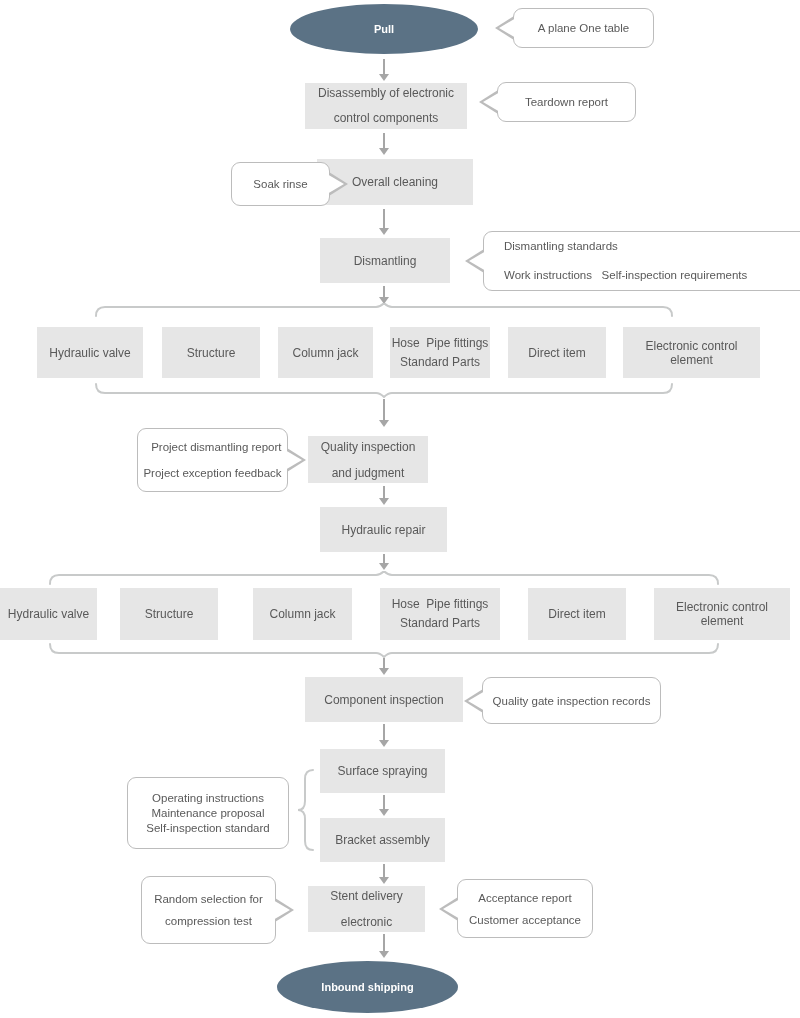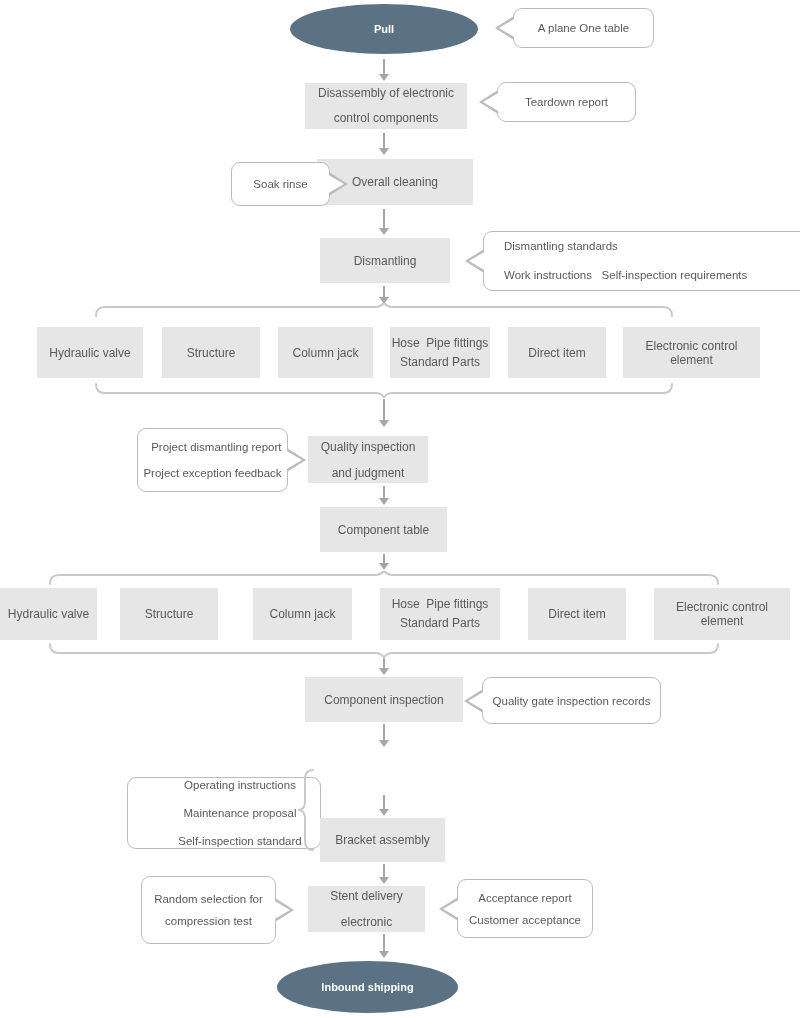--- a/index.html
+++ b/index.html
@@ -26,21 +26,21 @@
   .callout.pr::after{content:"";position:absolute;right:-15px;top:50%;transform:translateY(-50%);
            border-top:10px solid transparent;border-bottom:10px solid transparent;
            border-left:17px solid #ffffff;}
   .arrow{position:absolute;width:12px;}
   .arrow::before{content:"";position:absolute;left:5px;top:0;bottom:5px;width:2px;background:#a6a6a6;}
   .arrow::after{content:"";position:absolute;left:1px;bottom:0;width:0;height:0;
            border-left:5px solid transparent;border-right:5px solid transparent;
            border-top:7px solid #a6a6a6;}
   .brace{position:absolute;}
   .brace svg{display:block;}
-  .lh21{line-height:21px;} .lh22{line-height:22px;} .lh23{line-height:28px;padding-left:32px;}
+  .lh21{line-height:21px;} .lh22{line-height:22px;} .lh23{line-height:15px;}
   .lh25{line-height:25px;} .lh26{line-height:26px;} .lh29{line-height:29px;}
 </style>
 </head>
 <body>
 
 <div class="canvas">
 
   <div class="oval" style="left:290px;top:4px;width:188px;height:50px;">Pull</div>
   <div class="callout pl" style="left:513px;top:8px;width:139px;height:38px;">A plane One table</div>
 
@@ -83,21 +83,21 @@
 
   <div class="arrow" style="left:378px;top:399px;height:28px;"></div>
 
   <div class="box lh26" style="left:308px;top:436px;width:120px;height:47px;">Quality inspection
 and judgment</div>
   <div class="callout pr lh26" style="left:137px;top:428px;width:149px;height:62px;text-align:right;">Project dismantling report
 Project exception feedback</div>
 
   <div class="arrow" style="left:378px;top:486px;height:19px;"></div>
 
-  <div class="box" style="left:320px;top:507px;width:127px;height:45px;">Component table</div>
+  <div class="box" style="left:320px;top:507px;width:127px;height:45px;">Hydraulic repair</div>
 
   <div class="arrow" style="left:378px;top:554px;height:16px;"></div>
 
   <div class="brace" style="left:49px;top:571px;">
     <svg width="670" height="15">
         <path d="M1,13 Q1,4 10,4 L327,4 Q331,4 335,0 Q339,4 343,4 L660,4 Q669,4 669,13" fill="none" stroke="#c8caca" stroke-width="2" stroke-linecap="round"></path>
       </svg>
   </div>
   <div class="box" style="left:0px;top:588px;width:97px;height:52px;">Hydraulic valve</div>
   <div class="box" style="left:120px;top:588px;width:98px;height:52px;">Structure</div>
@@ -112,20 +112,21 @@
       </svg>
   </div>
 
   <div class="arrow" style="left:378px;top:658px;height:17px;"></div>
 
   <div class="box" style="left:305px;top:677px;width:158px;height:45px;">Component inspection</div>
   <div class="callout pl" style="left:482px;top:677px;width:177px;height:45px;">Quality gate inspection records</div>
 
   <div class="arrow" style="left:378px;top:724px;height:23px;"></div>
 
+  <div class="box" style="left:320px;top:749px;width:125px;height:44px;">Surface spraying</div>
   <div class="callout lh23" style="left:127px;top:777px;width:160px;height:70px;">Operating instructions
 Maintenance proposal
 Self-inspection standard</div>
   <div class="brace" style="left:296px;top:769px;">
     <svg width="20" height="82">
         <path d="M17,1 Q9,1 9,10 L9,32 Q9,41 2,41 Q9,41 9,50 L9,72 Q9,81 17,81" fill="none" stroke="#c8caca" stroke-width="2" stroke-linecap="round"></path>
       </svg>
   </div>
   <div class="arrow" style="left:378px;top:795px;height:21px;"></div>
   <div class="box" style="left:320px;top:818px;width:125px;height:44px;">Bracket assembly</div>

